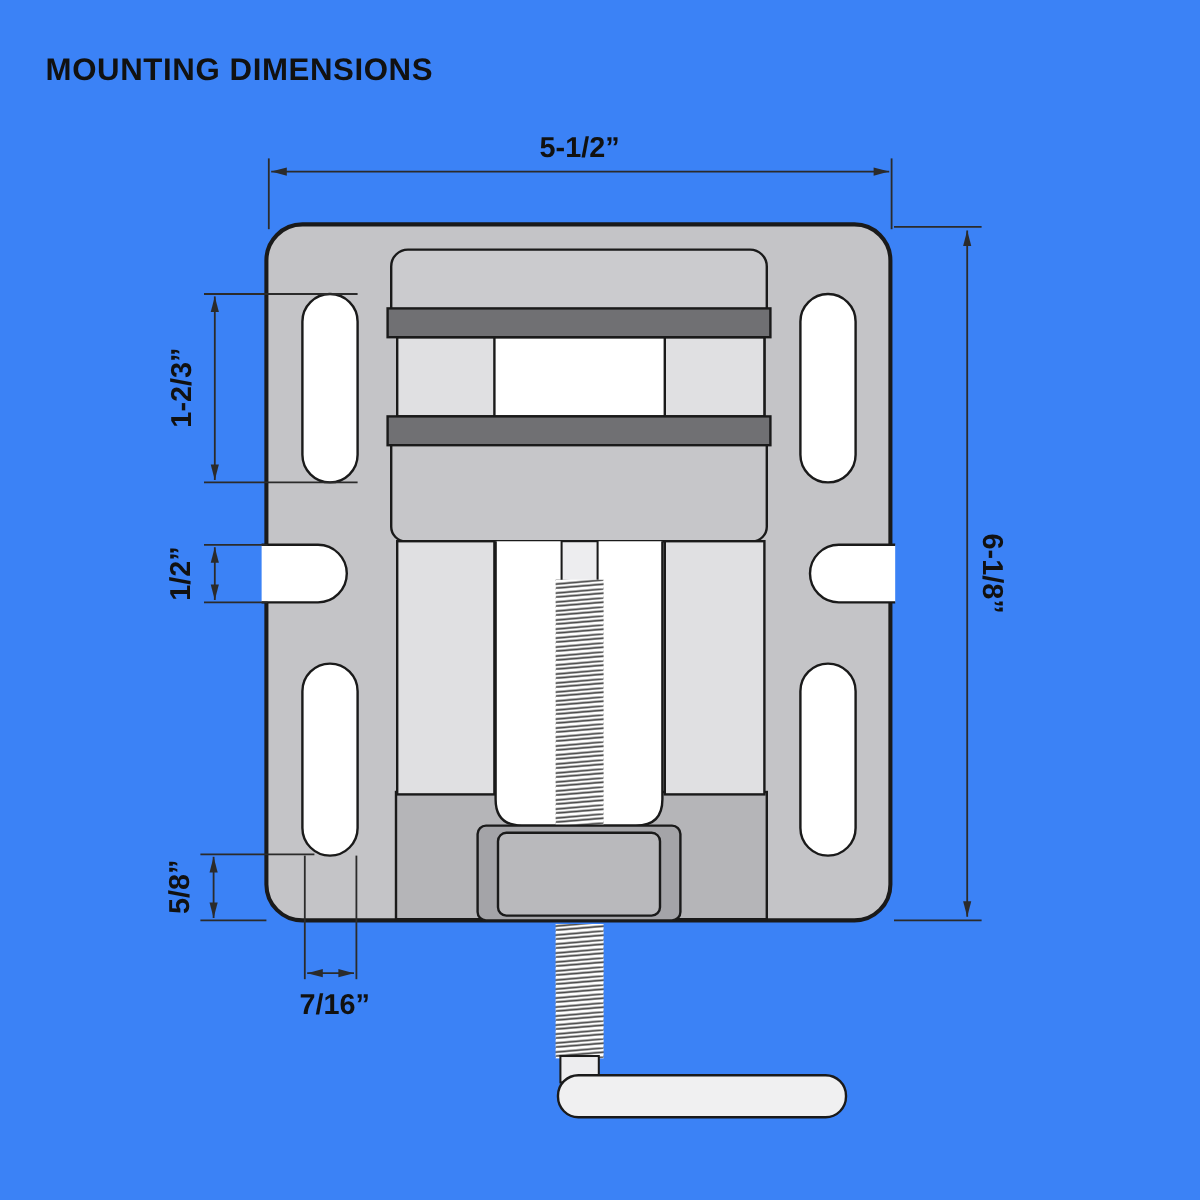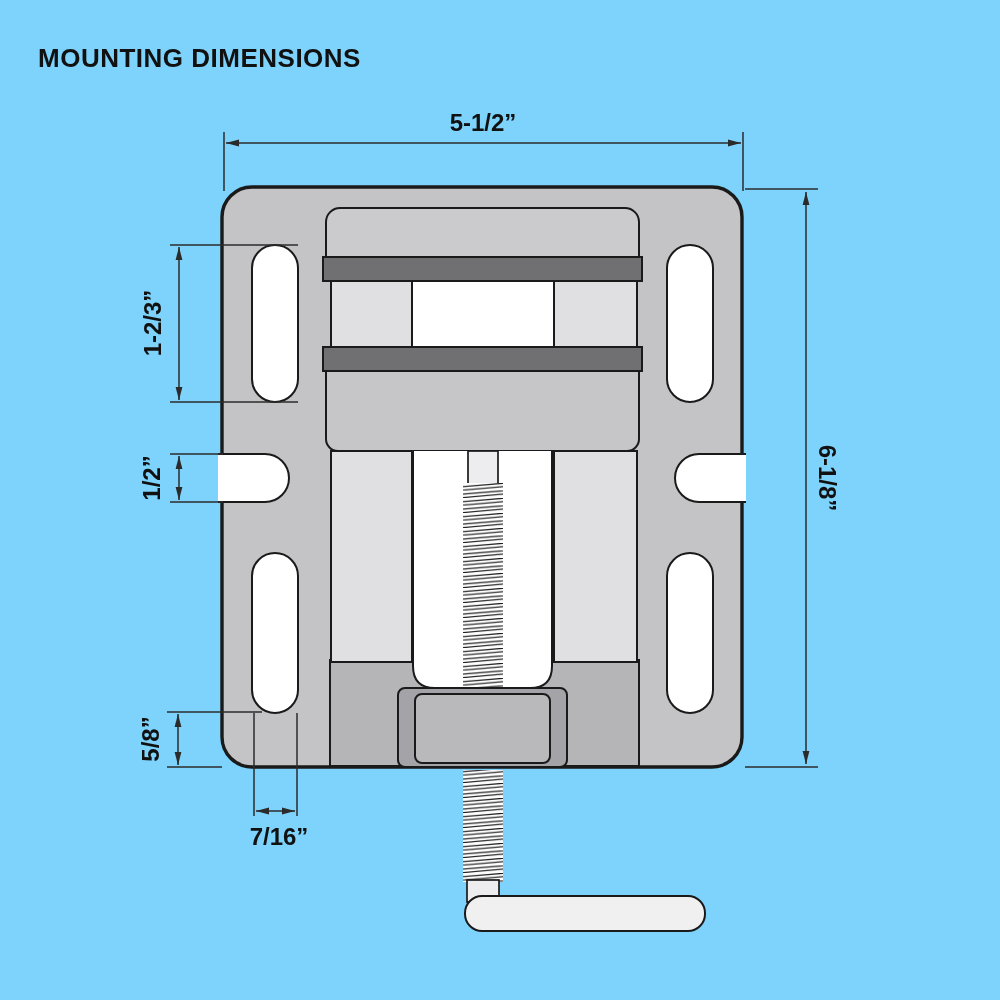--- a/index.html
+++ b/index.html
@@ -1,16 +1,16 @@
 <!DOCTYPE html>
 <html><head>
 <meta charset="utf-8">
 <style>
   html,body{margin:0;padding:0;background:#ffffff;}
-  .stage{position:relative;width:1000px;height:1000px;background:#7dd3fc;overflow:hidden;}
+  .stage{position:relative;width:1000px;height:1000px;background:#3b82f6;overflow:hidden;}
   svg{display:block;}
   .ol-thick{stroke:#1a1a1a;stroke-width:3.4;}
   .ol-med{stroke:#1a1a1a;stroke-width:2;}
   .ol-thin{stroke:#1a1a1a;stroke-width:1.7;}
   .dim{stroke:#2b2b2b;stroke-width:1.5;fill:none;}
   .title-text{font:bold 26px "Liberation Sans", sans-serif;fill:#111111;letter-spacing:.5px;}
   .dim-label{font:bold 24px "Liberation Sans", sans-serif;fill:#111111;}
 </style>
 </head>
 <body>

